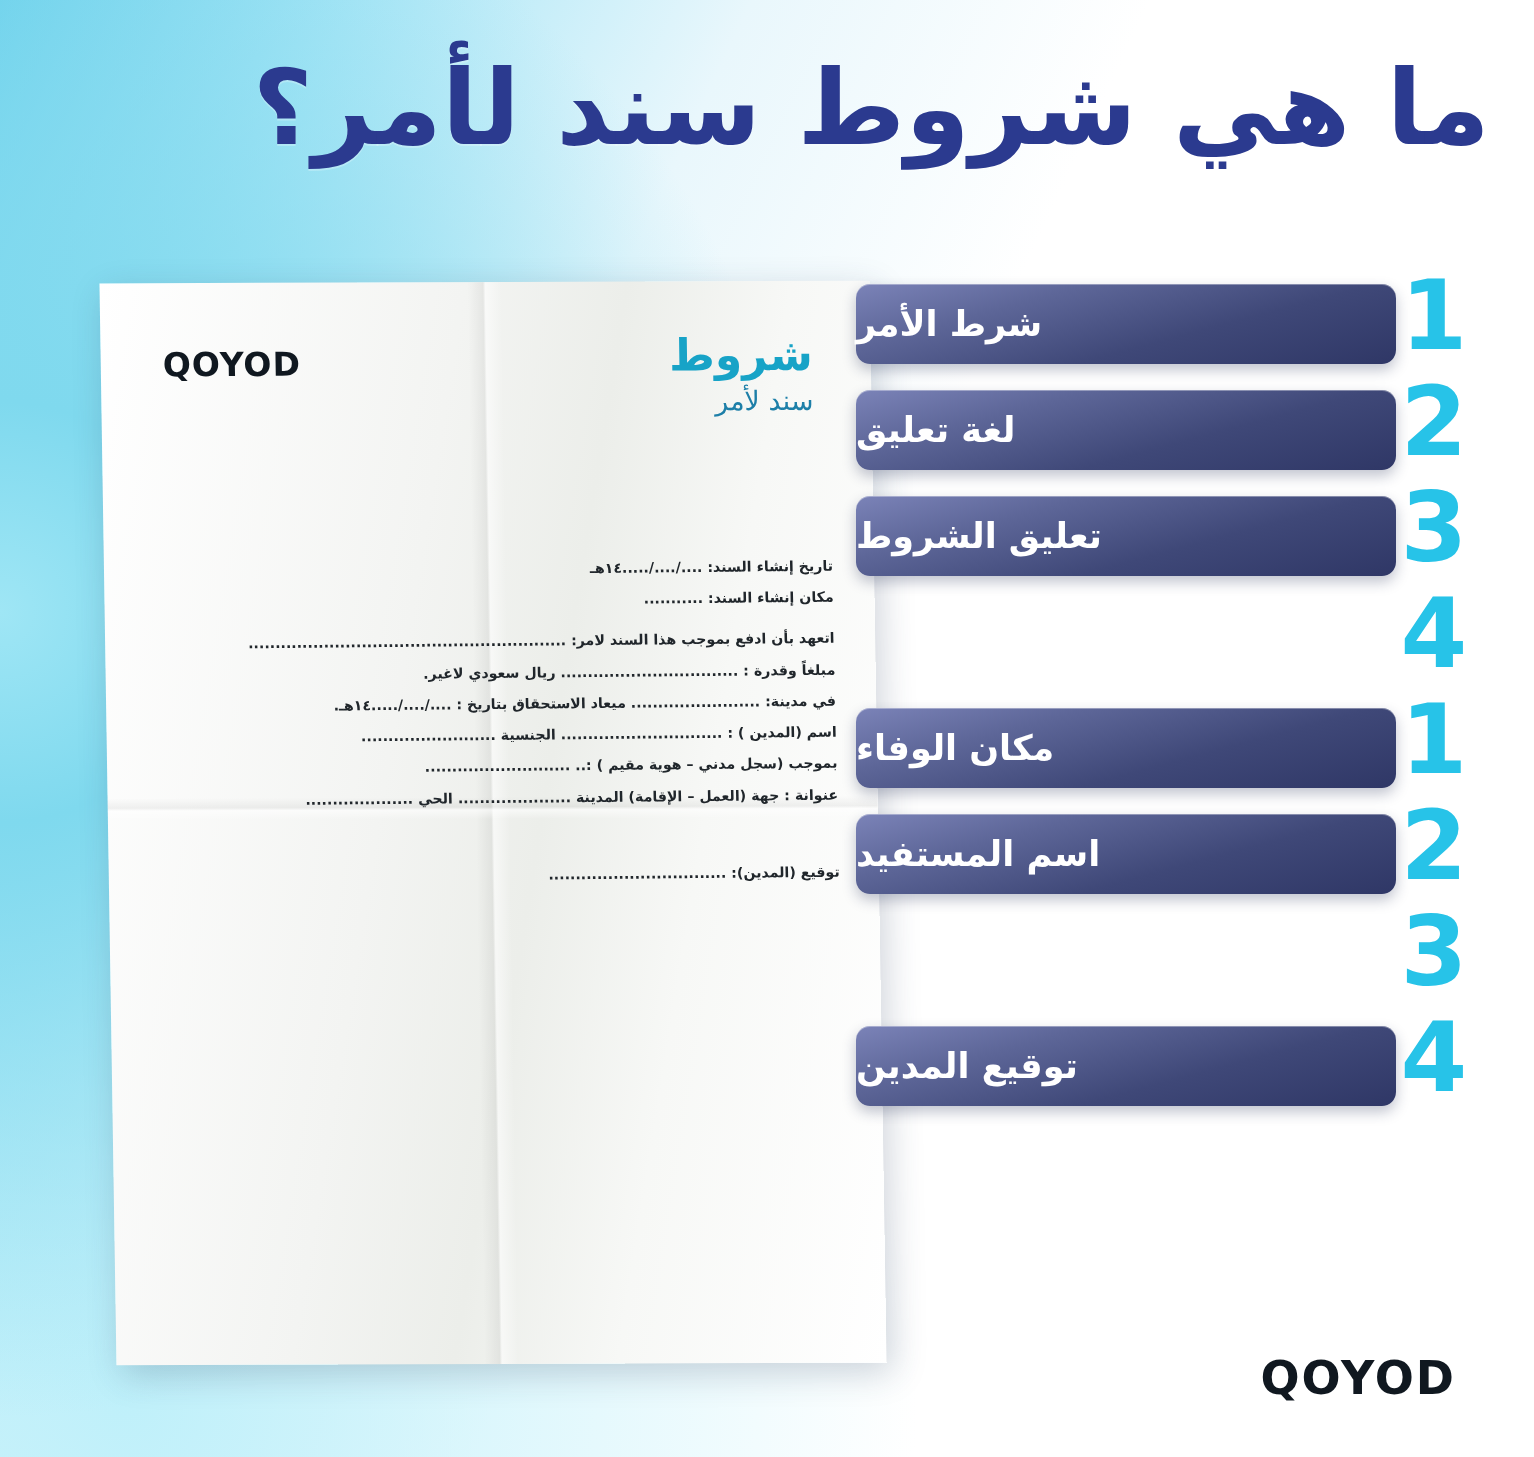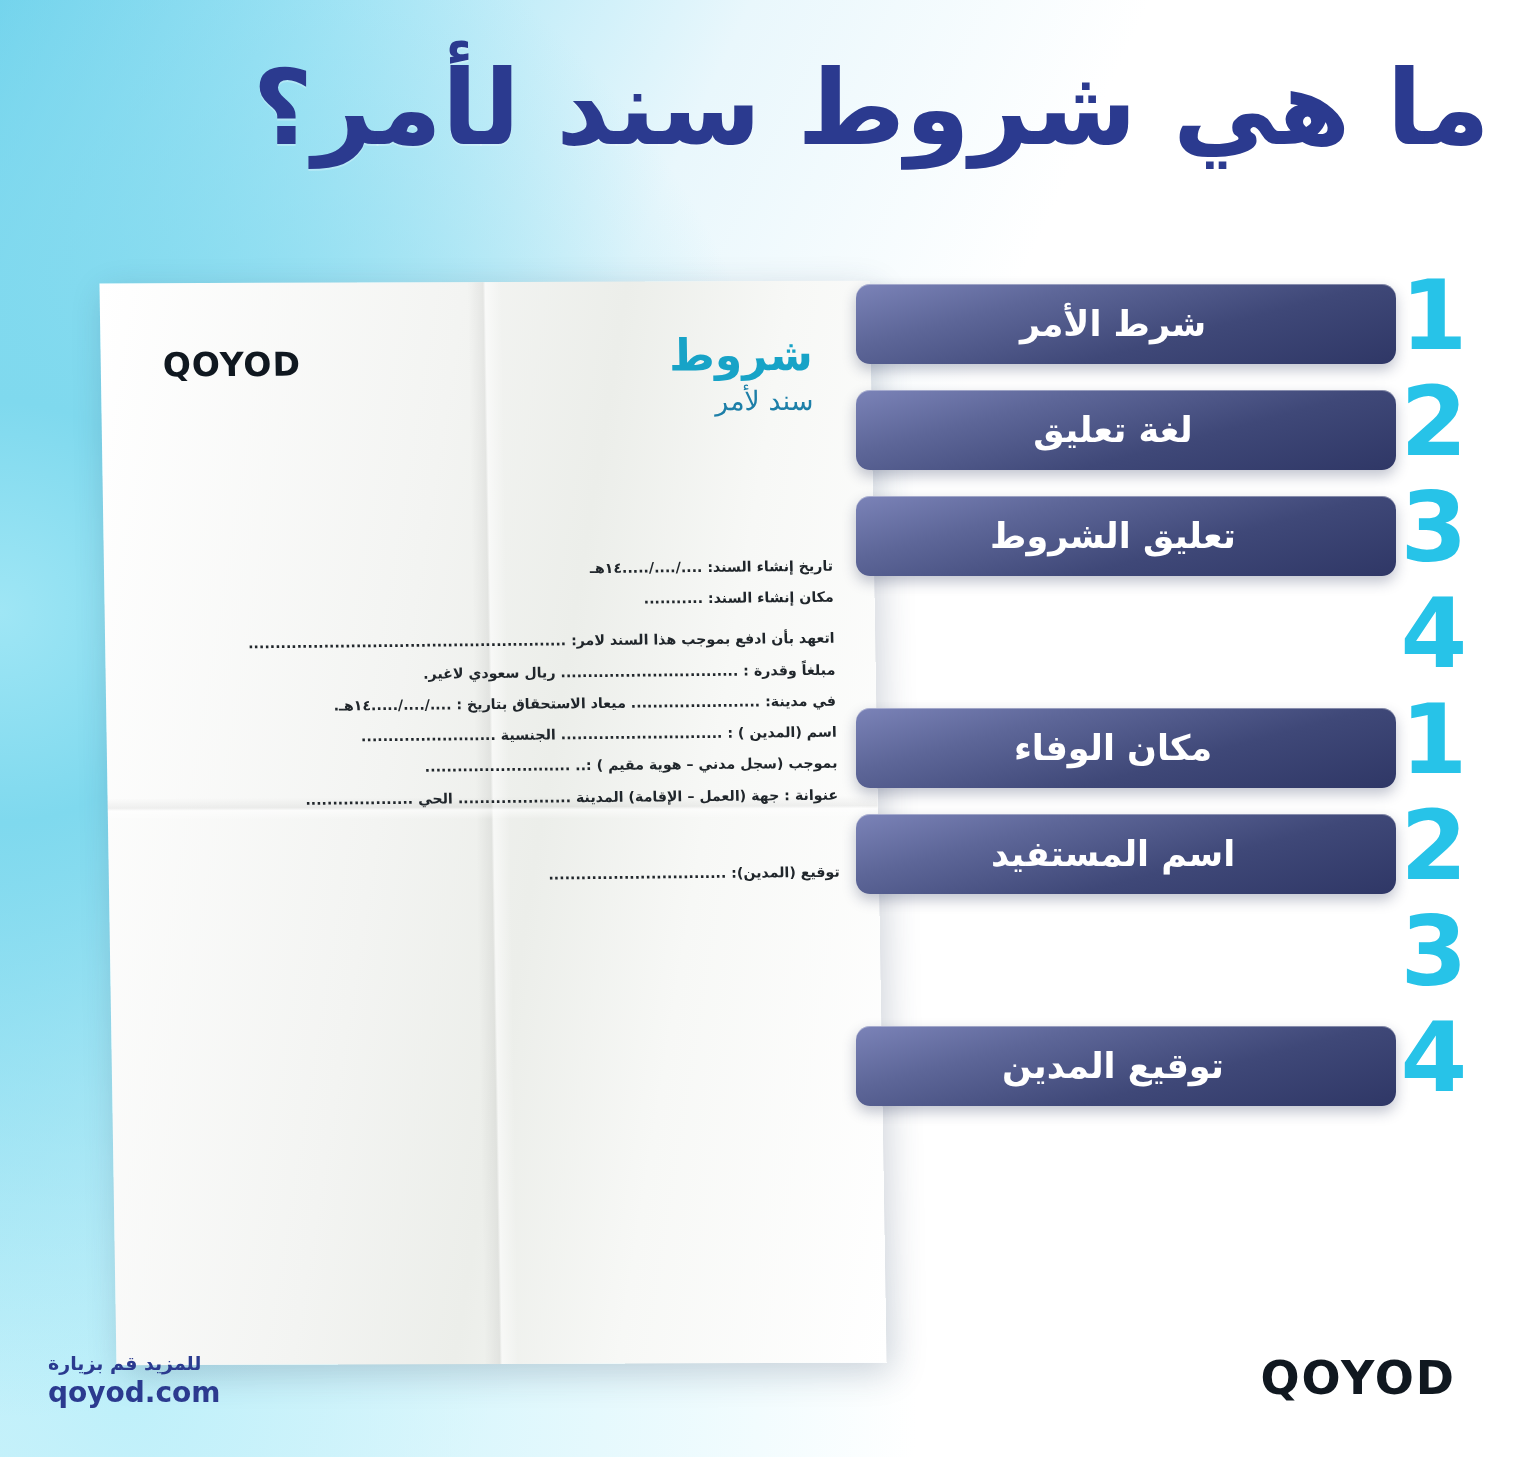--- a/index.html
+++ b/index.html
@@ -97,21 +97,21 @@
   }
   .pill {
     position: absolute;
     right: 80px; left: 0; top: 6px;
     height: 80px;
     border-radius: 14px;
     background: linear-gradient(165deg, #7b83b8 0%, #5d6698 28%, #3f4878 62%, #2f3766 100%);
     box-shadow: 0 6px 14px rgba(30,40,80,0.28), inset 0 1px 0 rgba(255,255,255,0.35);
     display: flex;
     align-items: center;
-    justify-content: center;
+    justify-content: flex-end;
     padding-right: 26px;
   }
   .pill-label {
     color: #ffffff;
     font-size: 35px;
     font-weight: 800;
     direction: rtl;
     white-space: nowrap;
   }
   .num {
@@ -222,20 +222,16 @@
 
     <div class="item">
       <div class="pill">
         <span class="pill-label">توقيع المدين</span>
       </div>
       <div class="num">4</div>
     </div>
 
   </div>
 
-  <div class="footer-left">
-    <div class="f1">للمزيد قم بزيارة</div>
-    <div class="f2">qoyod.com</div>
-  </div>
 
   <div class="footer-logo">QOYOD</div>
 
 </div>
 
 </body></html>

